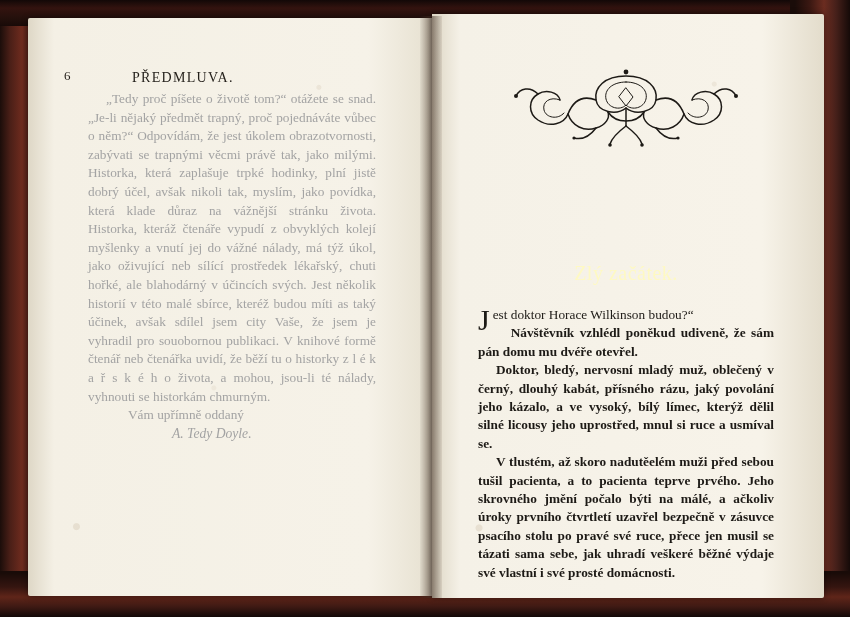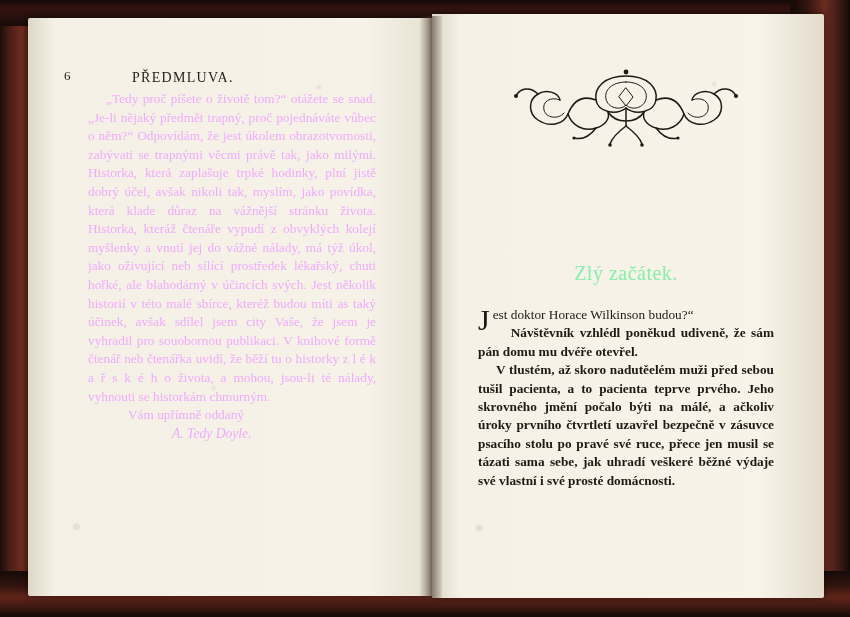--- a/index.html
+++ b/index.html
@@ -92,21 +92,21 @@
     pointer-events: none;
     background:
       radial-gradient(circle at 12% 88%, rgba(150,120,80,0.14) 0 3px, transparent 4px),
       radial-gradient(circle at 72% 12%, rgba(150,120,80,0.10) 0 2px, transparent 3px),
       radial-gradient(circle at 46% 64%, rgba(150,120,80,0.08) 0 2px, transparent 3px);
   }
 
   
   .text-col {
     position: absolute;
-    color: #f0abfc;
+    color: #a3a3a3;
   }
   .running-head {
     position: absolute;
     font-size: 14px;
     letter-spacing: 1.3px;
     color: #221e19;
   }
   .folio {
     position: absolute;
     font-size: 13px;
@@ -146,21 +146,21 @@
     height: 95px;
   }
   .chapter-title {
     position: absolute;
     left: 476px;
     top: 262px;
     width: 300px;
     text-align: center;
     font-size: 20px;
     letter-spacing: 0.5px;
-    color: #86efac;
+    color: #fef9c3;
   }
   .body-right {
     position: absolute;
     left: 478px;
     top: 306px;
     width: 296px;
     font-size: 13.3px;
     line-height: 18.4px;
     text-align: justify;
     color: #1d1a16;
@@ -238,15 +238,16 @@
     </svg>
   </div>
 
   <div class="chapter-title">Zlý začátek.</div>
 
   <div class="body-right">
     <p>
       <span class="dropcap">J</span><span>est doktor Horace Wilkinson budou?“</span>
     </p>
     <p class="indent">Návštěvník vzhlédl poněkud udiveně, že sám pán domu mu dvéře otevřel.</p>
+    <p class="indent">Doktor, bledý, nervosní mladý muž, oblečený v černý, dlouhý kabát, přísného rázu, jaký povolání jeho kázalo, a ve vysoký, bílý límec, kterýž dělil silné licousy jeho uprostřed, mnul si ruce a usmíval se.</p>
     <p class="indent">V tlustém, až skoro nadutěelém muži před sebou tušil pacienta, a to pacienta teprve prvého. Jeho skrovného jmění počalo býti na málé, a ačkoliv úroky prvního čtvrtletí uzavřel bezpečně v zásuvce psacího stolu po pravé své ruce, přece jen musil se tázati sama sebe, jak uhradí veškeré běžné výdaje své vlastní i své prosté domácnosti.</p>
   </div>
 </div>
 
 </body></html>

